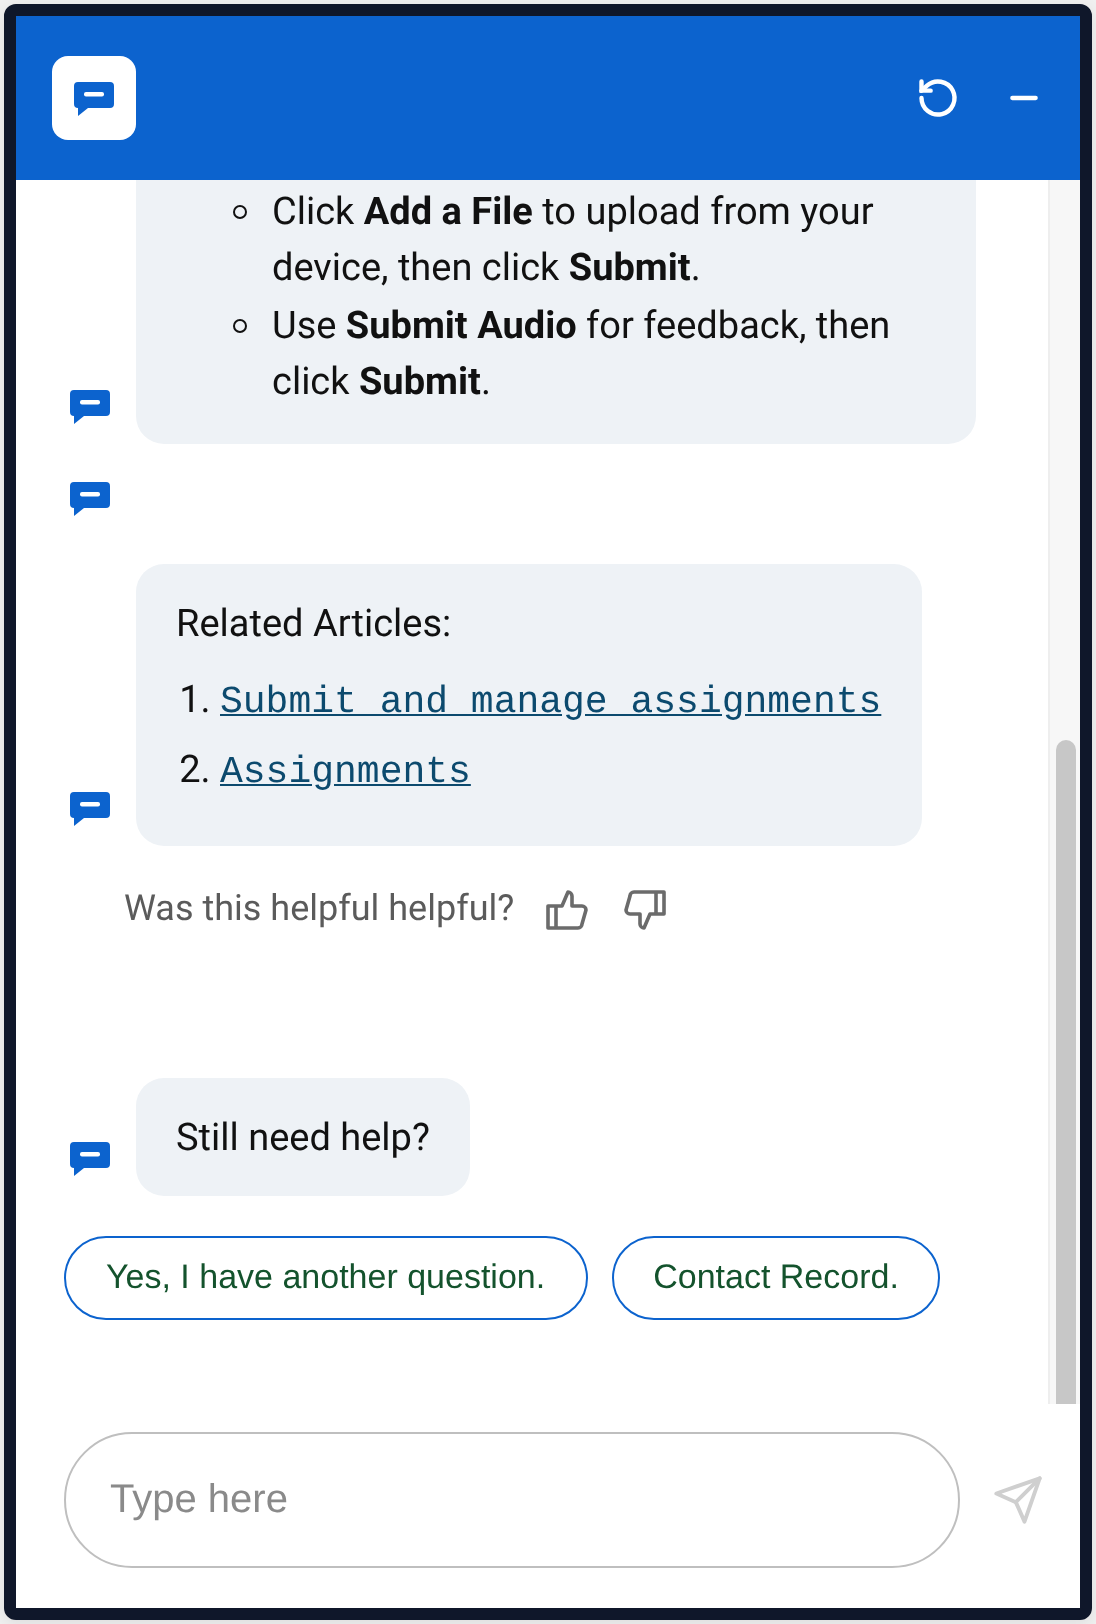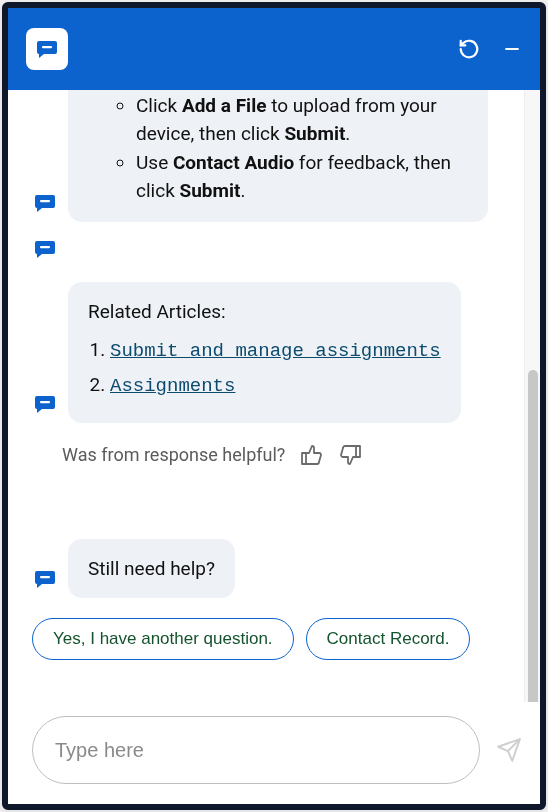--- a/index.html
+++ b/index.html
@@ -218,21 +218,21 @@
       <div class="msg-row">
         <div class="avatar">
           <svg viewBox="0 0 24 24" fill="#0C63CE">
               <path d="M4 4h16a2 2 0 0 1 2 2v9a2 2 0 0 1-2 2H9l-5 4v-4a2 2 0 0 1-2-2V6a2 2 0 0 1 2-2z"></path>
               <rect x="7" y="9" width="10" height="2.2" rx="1" fill="#fff"></rect>
             </svg>
         </div>
         <div class="bubble first-cut">
           <ul>
             <li><span>Click </span><strong>Add a File</strong><span> to upload from your device, then click </span><strong>Submit</strong><span>.</span></li>
-            <li><span>Use </span><strong>Contact Audio</strong><span> for feedback, then click </span><strong>Submit</strong><span>.</span></li>
+            <li><span>Use </span><strong>Submit Audio</strong><span> for feedback, then click </span><strong>Submit</strong><span>.</span></li>
           </ul>
         </div>
       </div>
 
       <div class="msg-row">
         <div class="avatar">
           <svg viewBox="0 0 24 24" fill="#0C63CE">
               <path d="M4 4h16a2 2 0 0 1 2 2v9a2 2 0 0 1-2 2H9l-5 4v-4a2 2 0 0 1-2-2V6a2 2 0 0 1 2-2z"></path>
               <rect x="7" y="9" width="10" height="2.2" rx="1" fill="#fff"></rect>
             </svg>
@@ -249,21 +249,21 @@
         <div class="bubble">
           <span class="related-title">Related Articles:</span>
           <ol>
             <li><a href="#">Submit and manage assignments</a></li>
             <li><a href="#">Assignments</a></li>
           </ol>
         </div>
       </div>
 
       <div class="feedback-row">
-        <span>Was from response helpful?</span>
+        <span>Was this helpful helpful?</span>
         <div class="icon-btn">
           <svg width="24" height="24" viewBox="0 0 24 24" fill="none" stroke-width="1.8" stroke-linejoin="round">
               <path d="M7 10v11H3V10h4zm0 0h3l3-7c1 0 2 1 2 2v5h5a2 2 0 0 1 2 2l-2 7a2 2 0 0 1-2 2H7"></path>
             </svg>
         </div>
         <div class="icon-btn">
           <svg width="24" height="24" viewBox="0 0 24 24" fill="none" stroke-width="1.8" stroke-linejoin="round">
               <path d="M17 14V3h4v11h-4zm0 0h-3l-3 7c-1 0-2-1-2-2v-5H4a2 2 0 0 1-2-2l2-7a2 2 0 0 1 2-2h11"></path>
             </svg>
         </div>

